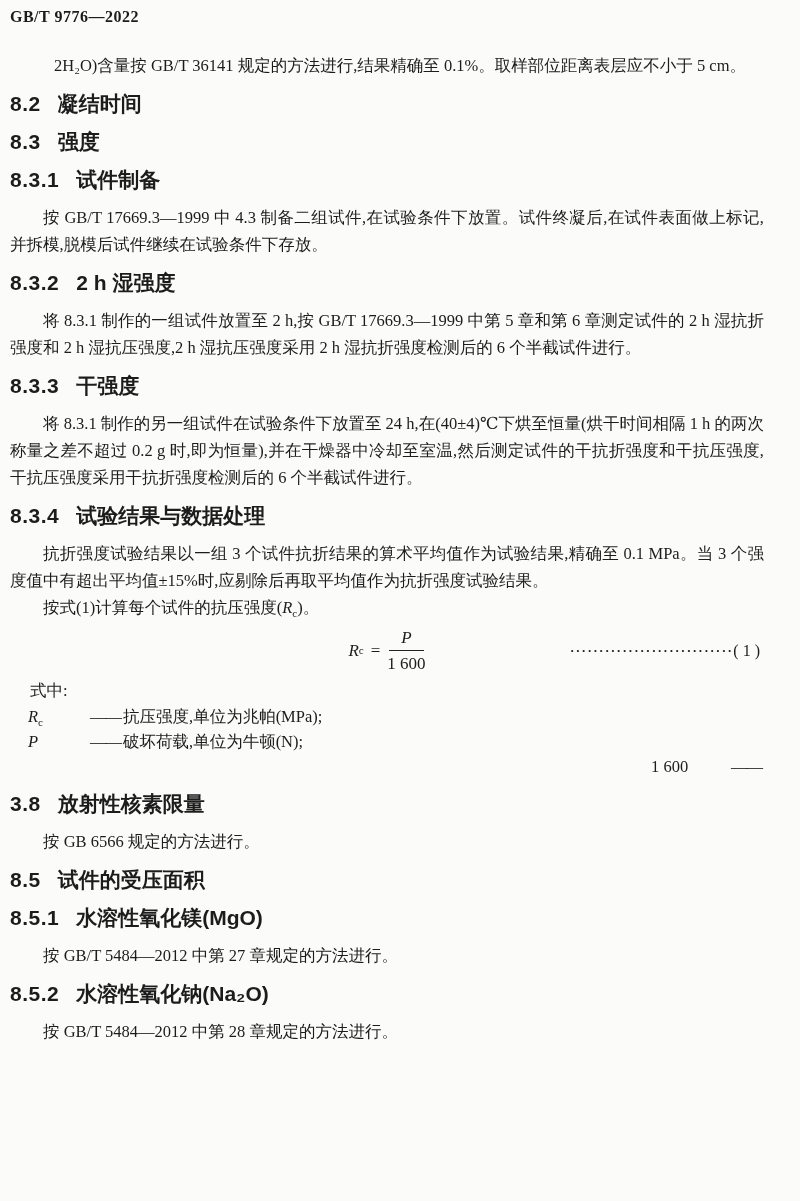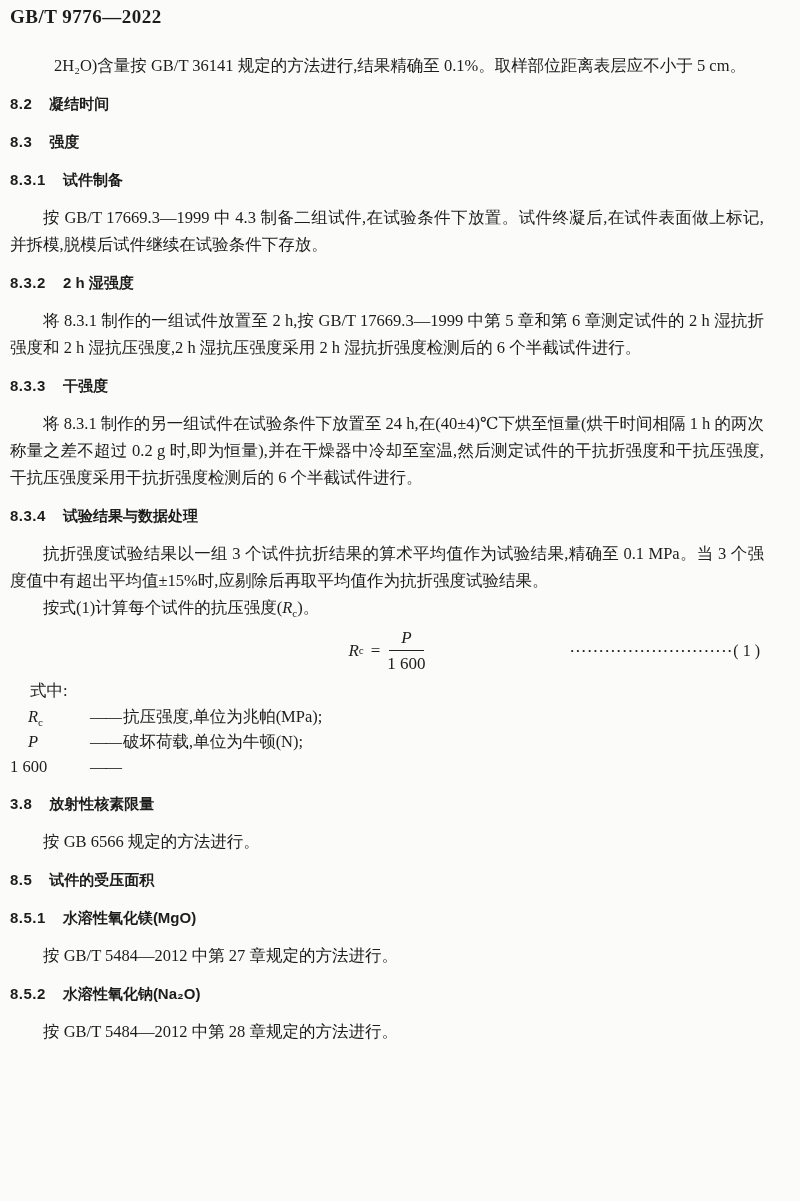--- a/index.html
+++ b/index.html
@@ -9,33 +9,33 @@
     color:#1c1c1c;
     font-family:"Liberation Serif","DejaVu Serif",serif;
     font-size:16.5px;
     line-height:27px;
     overflow:hidden;
     padding:6px 10px 0 10px;
   }
   .page { width:100%; height:100%; position:relative; }
   .doc-header {
     font-weight:bold;
-    font-size:19px;
+    font-size:16px;
     line-height:22px;
     letter-spacing:0.5px;
     margin-bottom:24px;
     font-family:"Liberation Serif","DejaVu Serif",serif;
   }
   .content { padding-right:26px; }
   .para { text-align:justify; text-indent:2em; }
   .para.no-indent { text-indent:0;margin-left:44px; }
   h2.sec {
     font-family:"Liberation Sans","DejaVu Sans",sans-serif;
     font-weight:bold;
-    font-size:15px;
+    font-size:21px;
     line-height:27px;
     margin:11px 0;
   }
   h2.sec .hnum { margin-right:17px; letter-spacing:0.5px; }
   .var { font-style:italic; font-family:"Liberation Serif","DejaVu Serif",serif; }
   sub { font-size:11px; line-height:0; }
   .formula-row {
     position:relative;
     display:flex;
     justify-content:center;
@@ -51,21 +51,21 @@
   .frm-dots {
     position:absolute;
     right:4px;
     top:50%;
     transform:translateY(-50%);
     white-space:nowrap;
   }
   .frm-dots .dots { font-weight:bold; letter-spacing:1.5px; font-size:13px; vertical-align:1px; }
   .frm-dots .eqlabel { font-size:16px; }
   .where { padding-left:20px; }
-  .def-row { display:flex; line-height:25px; }
+  .def-row { display:flex; line-height:25px;justify-content:flex-end; }
   .def-sym { flex:none; width:80px; padding-left:18px; }
   .def-sym.flush { padding-left:0; }
   .def-dash { flex:none; letter-spacing:-1px; margin-right:2px; }
   .def-text { flex:1; }
 </style>
 </head>
 <body>
 
 <div class="page">
 

